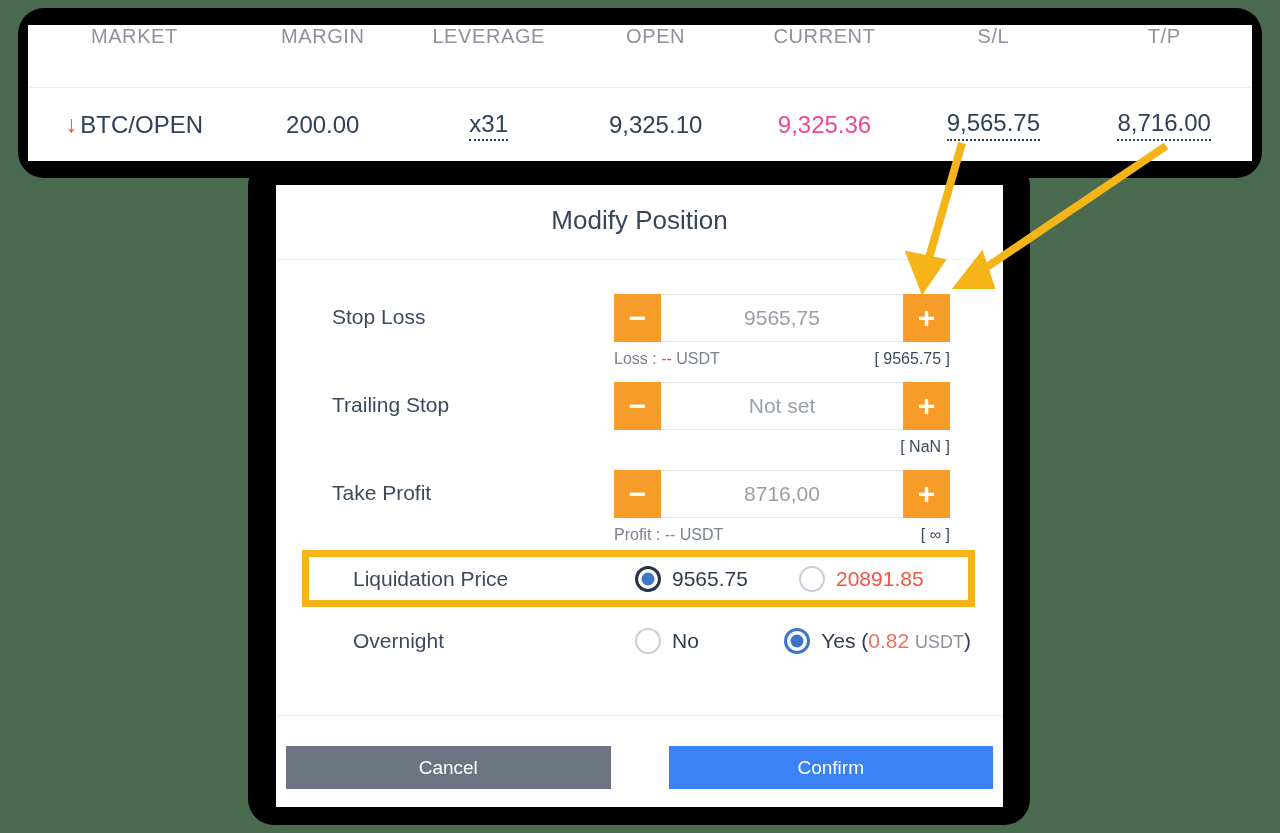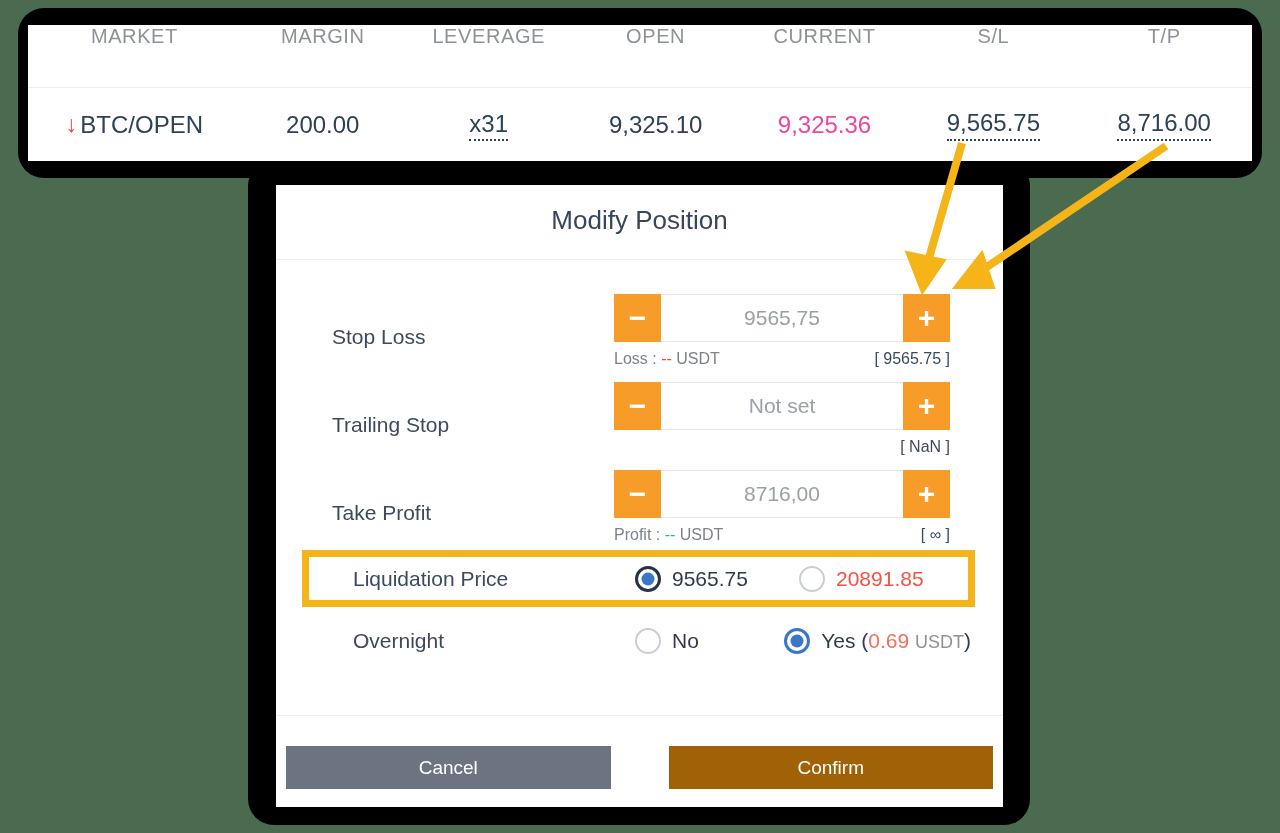--- a/index.html
+++ b/index.html
@@ -127,21 +127,21 @@
     margin-top: 23px;
     height: 1px;
     background: #eceef2;
   }
   .modal-body {
     padding: 18px 0 0 0;
   }
 
   .form-row {
     display: flex;
-    align-items: center;
+    align-items: flex-start;
     padding: 0 24px 0 56px;
     margin-top: 14px;
   }
   .form-row.first { margin-top: 16px; }
   .row-label {
     width: 282px;
     color: #3b4a5e;
     font-size: 21px;
     padding-top: 11px;
     flex-shrink: 0;
@@ -286,21 +286,21 @@
     cursor: pointer;
   }
   .btn-cancel {
     width: 325px;
     margin-left: 0px;
     background: #6b7480;
   }
   .btn-confirm {
     width: 325px;
     margin-left: 58px;
-    background: #a16207;
+    background: #3b82f6;
   }
 
   
   .arrows {
     position: absolute;
     left: 0;
     top: 0;
     width: 1280px;
     height: 833px;
     pointer-events: none;
@@ -423,21 +423,21 @@
     <div class="radio-row overnight-row">
       <div class="row-label">Overnight</div>
       <div class="radio-group">
         <div class="radio-opt slot1">
           <span class="radio off"></span>
           <span class="radio-text">No</span>
         </div>
         <div class="radio-opt">
           <span class="radio on-blue"></span>
           <span class="radio-text">
-            <span>Yes (</span><span class="fee">0.69</span> <span class="unit">USDT</span><span>)</span>
+            <span>Yes (</span><span class="fee">0.82</span> <span class="unit">USDT</span><span>)</span>
           </span>
         </div>
       </div>
     </div>
 
   </div>
 
   <div class="modal-footer-divider"></div>
   <div class="modal-footer">
     <button class="btn btn-cancel">Cancel</button>

